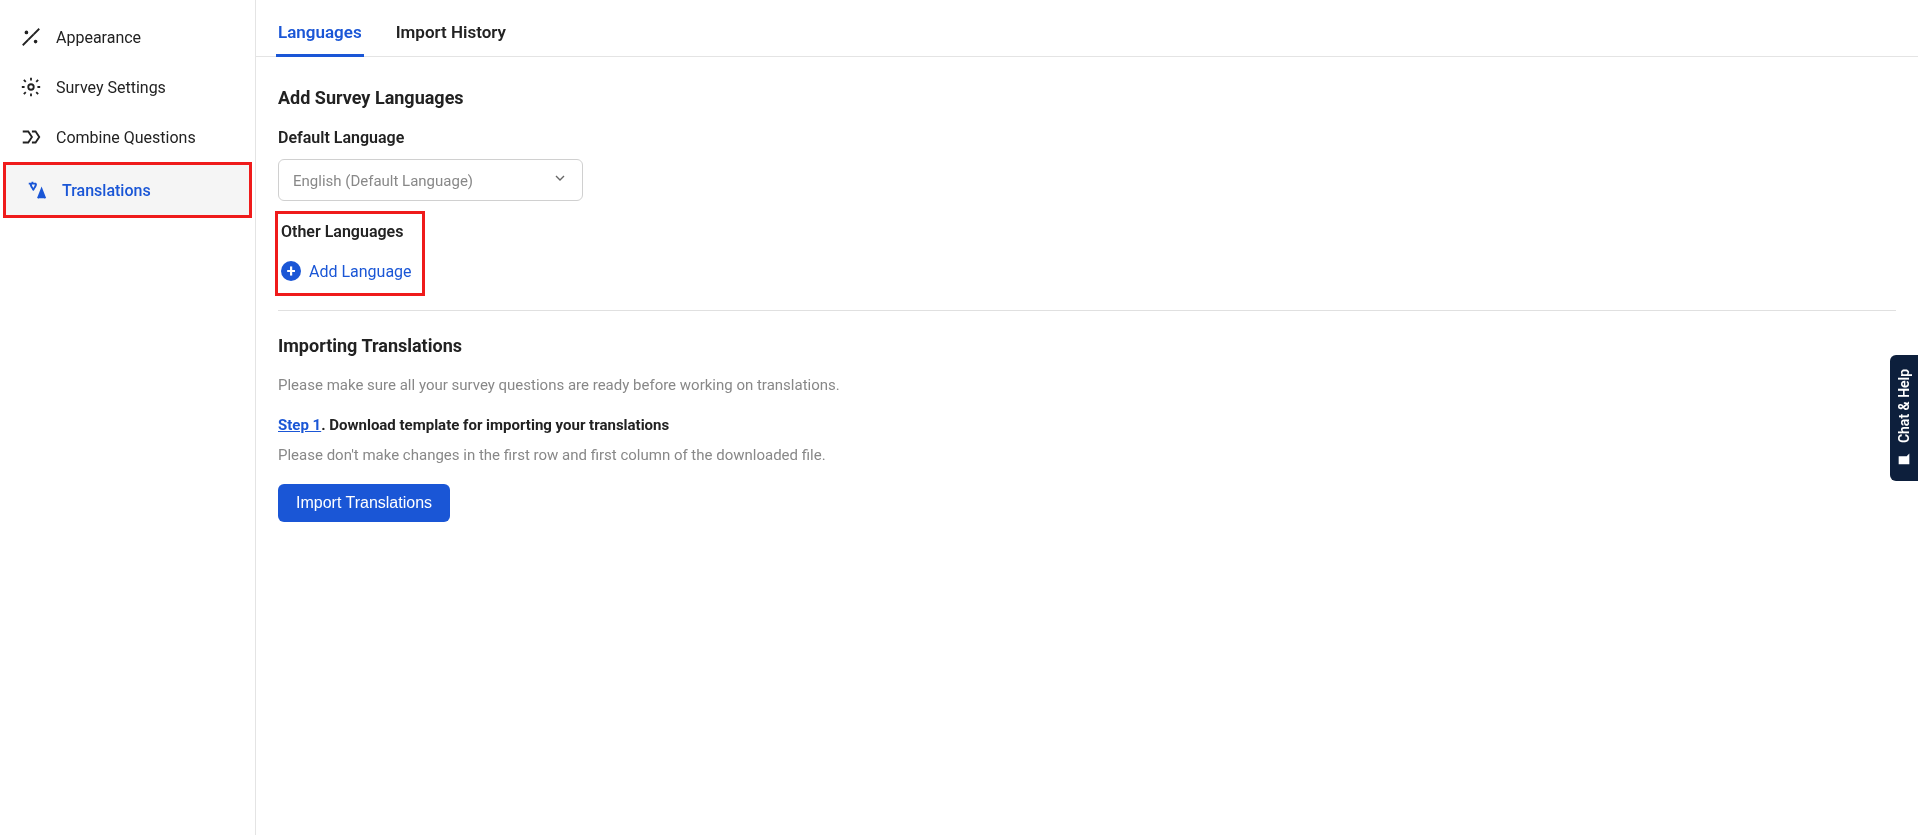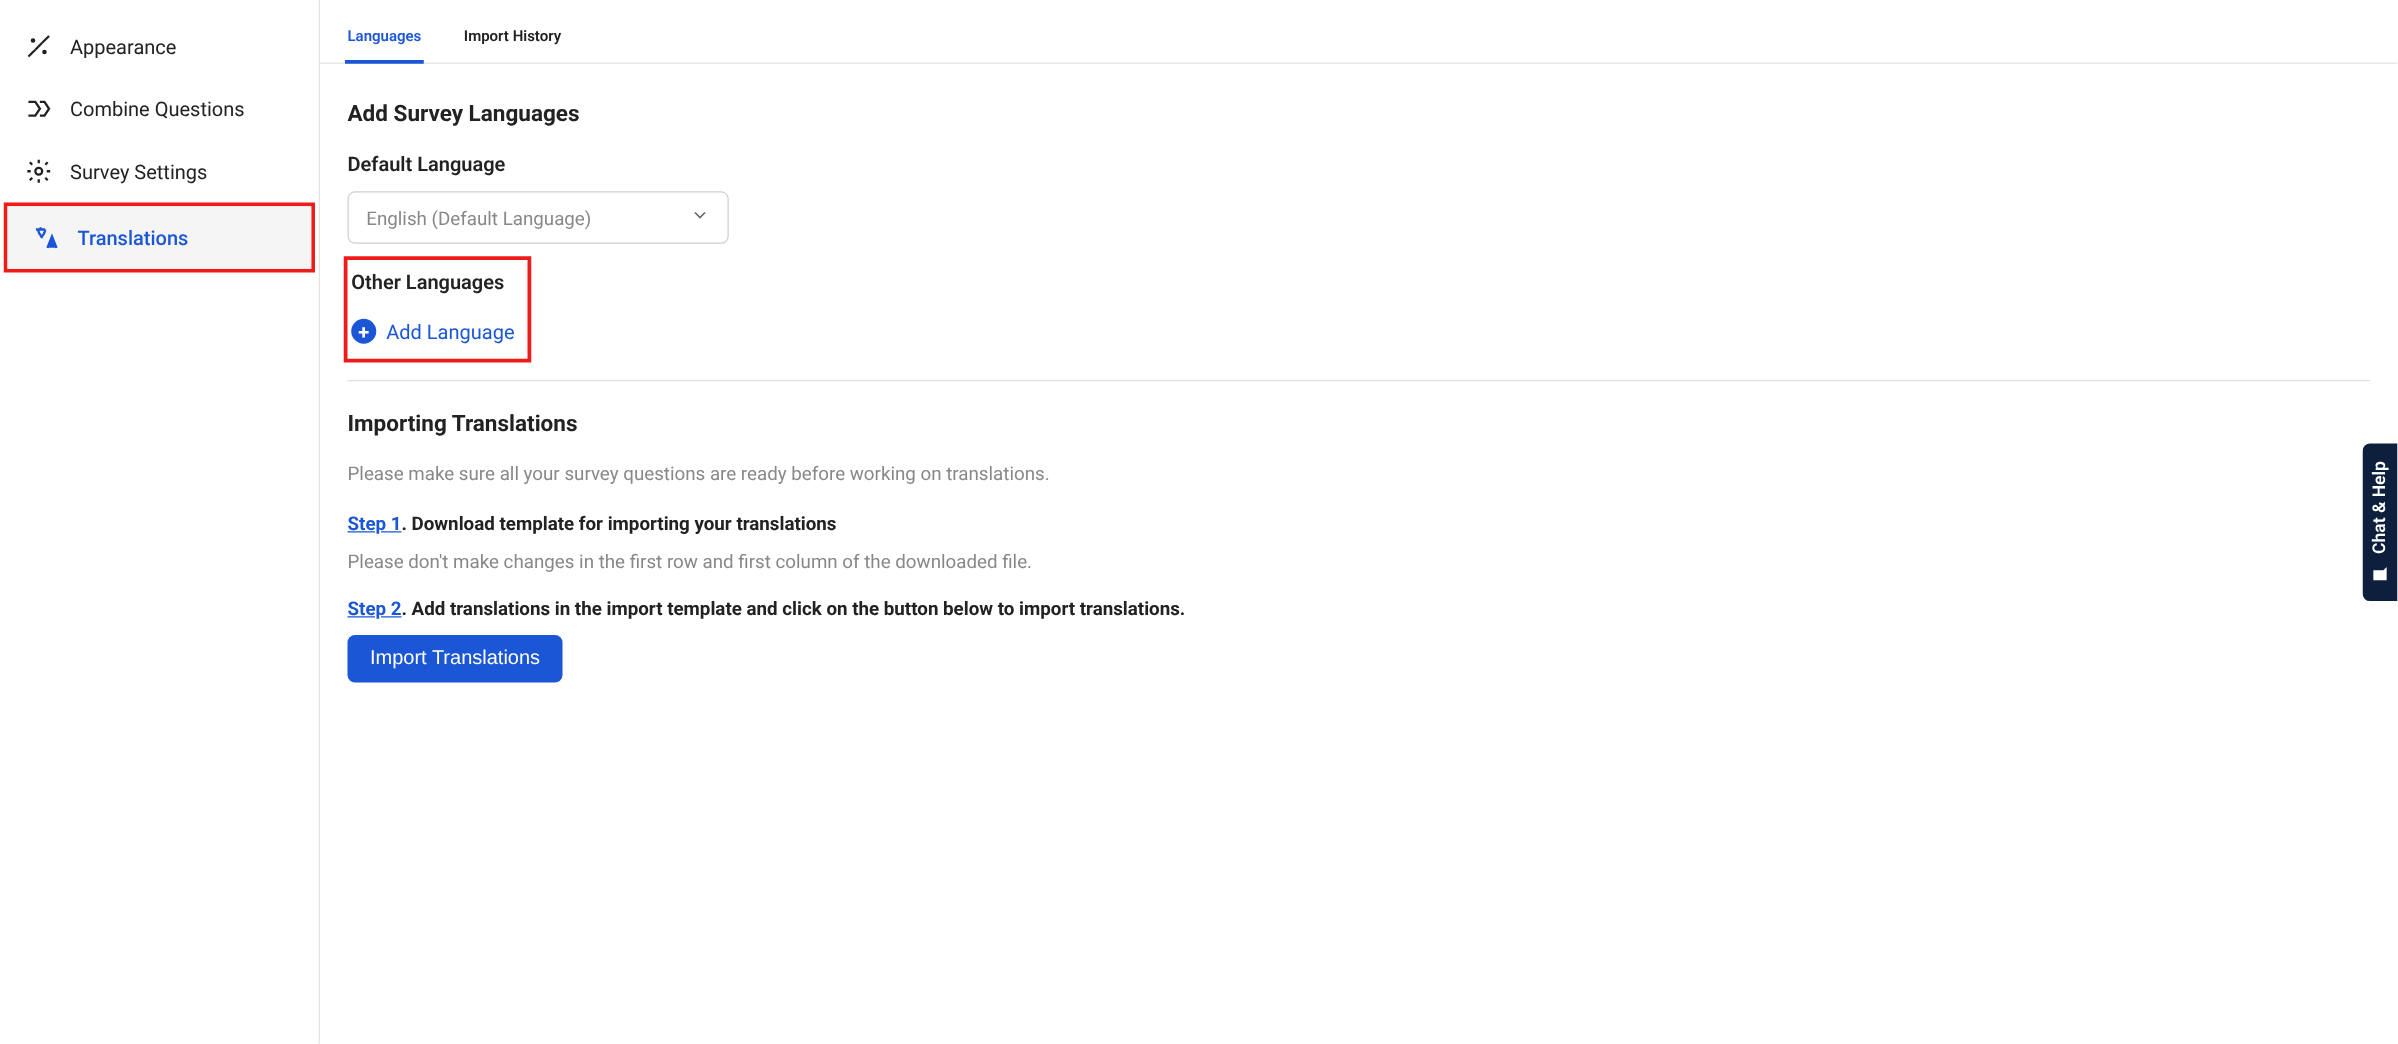--- a/index.html
+++ b/index.html
@@ -58,21 +58,21 @@
       flex-direction: column;
     }
     .tabs {
       display: flex;
       gap: 30px;
       padding: 14px 20px 0 20px;
       border-bottom: 1px solid #e4e4e4;
     }
     .tab {
       padding: 8px 2px 12px 2px;
-      font-size: 12px;
+      font-size: 17px;
       font-weight: 600;
       color: #222;
       cursor: pointer;
       border-bottom: 3px solid transparent;
       margin-bottom: -1px;
     }
     .tab.active {
       color: #1a56d6;
       border-bottom-color: #1a56d6;
     }
@@ -223,35 +223,35 @@
         <circle cx="7" cy="7" r="1"></circle>
         <circle cx="17" cy="17" r="1"></circle>
       </svg>
     </span>
     <span>Appearance</span>
   </div>
 
   <div class="sidebar-item">
     <span class="icon">
       <svg width="22" height="22" viewBox="0 0 24 24" fill="none" stroke="#222" stroke-width="2">
+        <circle cx="12" cy="12" r="3"></circle>
+        <path d="M12 2v3M12 19v3M4.2 4.2l2.1 2.1M17.7 17.7l2.1 2.1M2 12h3M19 12h3M4.2 19.8l2.1-2.1M17.7 6.3l2.1-2.1"></path>
+      </svg>
+    </span>
+    <span>Survey Settings</span>
+  </div>
+
+  <div class="sidebar-item">
+    <span class="icon">
+      <svg width="22" height="22" viewBox="0 0 24 24" fill="none" stroke="#222" stroke-width="2">
         <path d="M3 6h6l4 6-4 6H3"></path>
         <path d="M13 6h4l4 6-4 6h-4"></path>
       </svg>
     </span>
     <span>Combine Questions</span>
-  </div>
-
-  <div class="sidebar-item">
-    <span class="icon">
-      <svg width="22" height="22" viewBox="0 0 24 24" fill="none" stroke="#222" stroke-width="2">
-        <circle cx="12" cy="12" r="3"></circle>
-        <path d="M12 2v3M12 19v3M4.2 4.2l2.1 2.1M17.7 17.7l2.1 2.1M2 12h3M19 12h3M4.2 19.8l2.1-2.1M17.7 6.3l2.1-2.1"></path>
-      </svg>
-    </span>
-    <span>Survey Settings</span>
   </div>
 
   <div class="highlight-box">
     <div class="sidebar-item active">
       <span class="icon">
         <svg width="22" height="22" viewBox="0 0 24 24" fill="none" stroke="#1a56d6" stroke-width="2">
           <path d="M3 5h8M7 3v2M5 5c0 4 4 7 4 7M11 5c0 4-4 7-4 7"></path>
           <path d="M13 21l4-10 4 10M14.5 17h5"></path>
         </svg>
       </span>
@@ -294,23 +294,20 @@
 
     <h2 class="section-title">Importing Translations</h2>
     <p class="help-text">Please make sure all your survey questions are ready before working on translations.</p>
 
     <p class="step-line">
       <span class="step-label">Step 1</span><span class="step-bold">. Download template for importing your translations</span>
     </p>
     <p class="step-help">Please don't make changes in the first row and first column of the downloaded file.</p>
 
 
-    <p class="step-line">
-      <span class="step-label">Step 2</span><span class="step-bold">. Add translations in the import template and click on the button below to import translations.</span>
-    </p>
 
     <button class="btn-primary">
       <span>Import Translations</span>
     </button>
   </div>
 </main>
 
 <div class="chat-help">
   <span>Chat &amp; Help</span>
   <span class="chat-help-icon">

